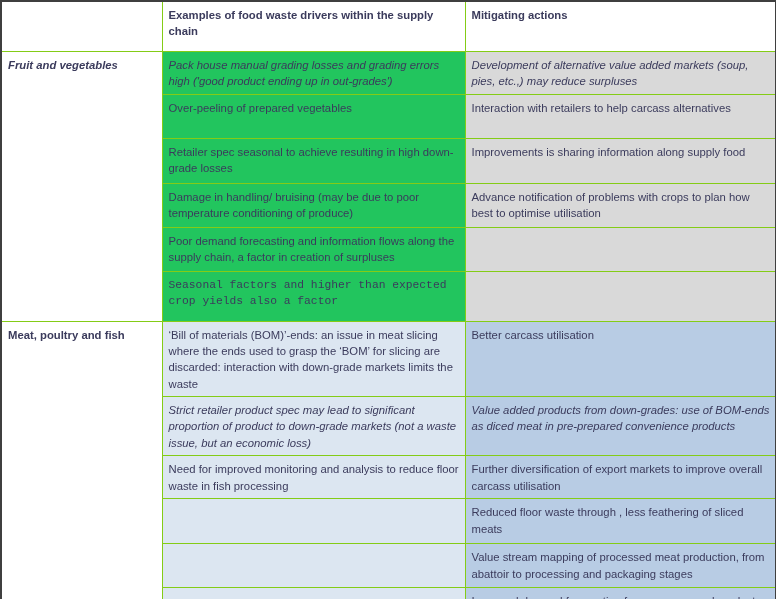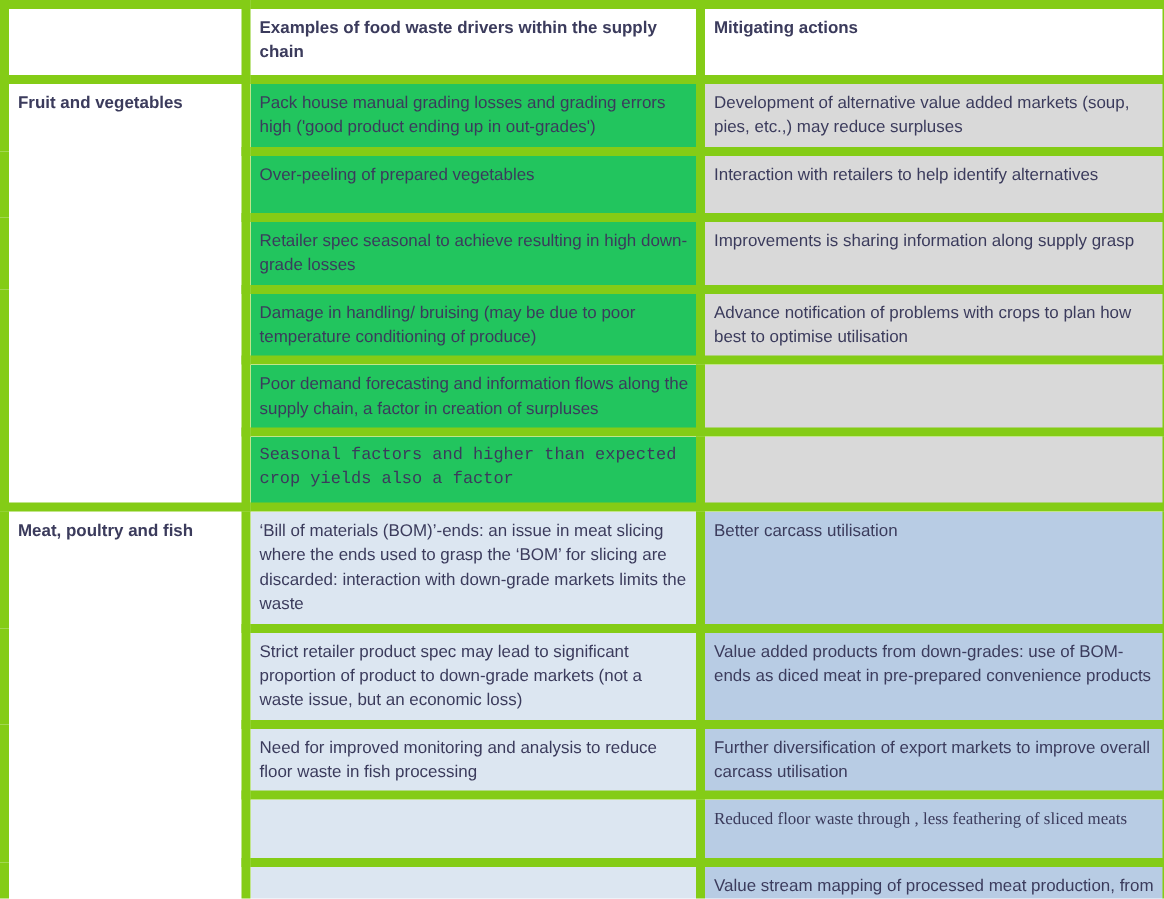--- a/index.html
+++ b/index.html
@@ -31,21 +31,21 @@
     border-left: 2px solid #3f3f3f;
     border-right: 2px solid #3f3f3f;
     border-bottom: 2px solid #3f3f3f;
   }
 
   table.waste-table td {
     vertical-align: top;
     padding: 5px 5px 4px 6px;
     font-size: 11.3px;
     line-height: 1.45;
-    border: 6px solid #84cc16;
+    border: 1px solid #84cc16;
     box-sizing: border-box;
     word-wrap: break-word;
     overflow: hidden;
   }
 
   
   col.c1 { width: 161px; }
   col.c2 { width: 303px; }
   col.c3 { width: 311px; }
 
@@ -93,59 +93,59 @@
       <col class="c1">
         <col class="c2">
         <col class="c3">
     </colgroup>
     <tbody id="table-body">
         <tr>
           <td class="header-blank" rowspan="1" style="height: 50px;"></td>
           <td class="header-cell">Examples of food waste drivers within the supply chain</td>
           <td class="header-cell">Mitigating actions</td>
         </tr>
-        <tr style="height: 43px;">
+        <tr style="height: 43px; font-style: italic;">
           <td class="category-cell" rowspan="6">Fruit and vegetables</td>
           <td class="driver-grey">Pack house manual grading losses and grading errors high ('good product ending up in out-grades')</td>
           <td class="action-grey">Development of alternative value added markets (soup, pies, etc.,) may reduce surpluses</td>
         </tr>
         <tr style="height: 44px; margin-top: 16px;">
           <td class="driver-grey">Over-peeling of prepared vegetables</td>
-          <td class="action-grey">Interaction with retailers to help identify alternatives</td>
+          <td class="action-grey">Interaction with retailers to help carcass alternatives</td>
         </tr>
         <tr style="height: 45px;">
           <td class="driver-grey">Retailer spec seasonal to achieve resulting in high down-grade losses</td>
-          <td class="action-grey">Improvements is sharing information along supply grasp</td>
+          <td class="action-grey">Improvements is sharing information along supply food</td>
         </tr>
         <tr style="height: 44px;">
           <td class="driver-grey">Damage in handling/ bruising (may be due to poor temperature conditioning of produce)</td>
           <td class="action-grey">Advance notification of problems with crops to plan how best to optimise utilisation</td>
         </tr>
         <tr style="height: 44px;">
           <td class="driver-grey">Poor demand forecasting and information flows along the supply chain, a factor in creation of surpluses</td>
           <td class="action-grey empty-cell"></td>
         </tr>
         <tr style="height: 50px; font-family: Liberation Mono, monospace;">
           <td class="driver-grey">Seasonal factors and higher than expected crop yields also a factor</td>
           <td class="action-grey empty-cell"></td>
         </tr>
         <tr style="height: 55px;">
           <td class="category-cell" rowspan="6">Meat, poultry and fish</td>
           <td class="driver-blue">‘Bill of materials (BOM)’-ends: an issue in meat slicing where the ends used to grasp the ‘BOM’ for slicing are discarded: interaction with down-grade markets limits the waste</td>
           <td class="action-blue">Better carcass utilisation</td>
         </tr>
-        <tr style="height: 45px;">
+        <tr style="height: 45px; font-style: italic;">
           <td class="driver-blue">Strict retailer product spec may lead to significant proportion of product to down-grade markets (not a waste issue, but an economic loss)</td>
           <td class="action-blue">Value added products from down-grades: use of BOM-ends as diced meat in pre-prepared convenience products</td>
         </tr>
         <tr style="height: 43px;">
           <td class="driver-blue">Need for improved monitoring and analysis to reduce floor waste in fish processing</td>
           <td class="action-blue">Further diversification of export markets to improve overall carcass utilisation</td>
         </tr>
-        <tr style="height: 45px; font-family: Liberation Serif, serif;">
+        <tr style="height: 45px;">
           <td class="driver-blue empty-cell"></td>
           <td class="action-blue">Reduced floor waste through , less feathering of sliced meats</td>
         </tr>
         <tr style="height: 44px;">
           <td class="driver-blue empty-cell"></td>
           <td class="action-blue">Value stream mapping of processed meat production, from abattoir to processing and packaging stages</td>
         </tr>
         <tr style="height: 49px;">
           <td class="driver-blue empty-cell"></td>
           <td class="action-blue">Improved demand forecasting for more seasonal products</td>

